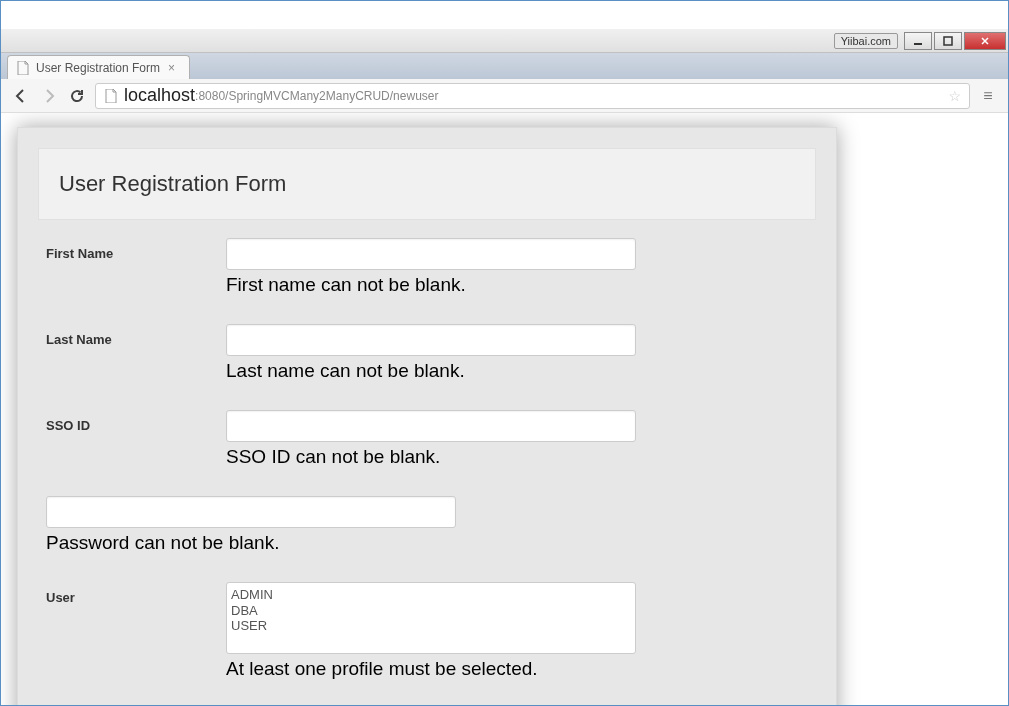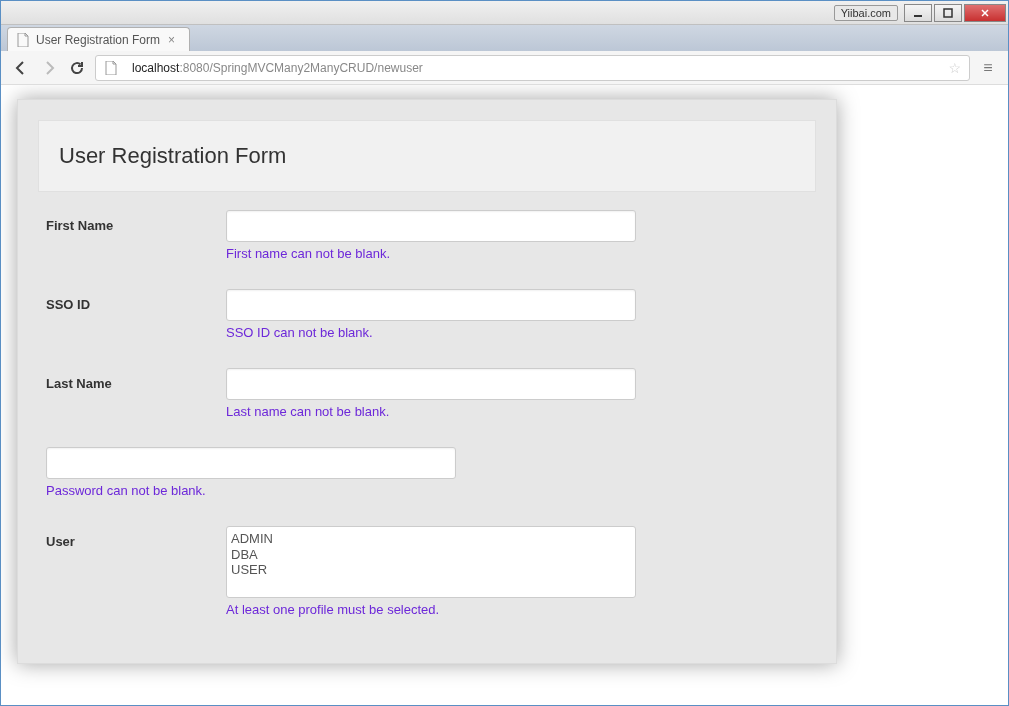--- a/index.html
+++ b/index.html
@@ -10,20 +10,21 @@
       border: 1px solid #5a8fc4;
       position: relative;
       overflow: hidden;
     }
     .win-titlebar {
       height: 24px;
       background: linear-gradient(to bottom, #f0f0f0, #e0e0e0);
       border-bottom: 1px solid #c0c0c0;
       display: flex; justify-content: flex-end; align-items: center;
       padding: 0 2px;
+      margin-top: 28px;
     }
     .win-tag {
       background: #e8e8e8; border: 1px solid #999;
       padding: 1px 6px; font-size: 11px; color: #333; margin-right: 4px;
       border-radius: 2px;
     }
     .win-btn {
       width: 28px; height: 18px;
       border: 1px solid #888;
       display: inline-flex; align-items: center; justify-content: center;
@@ -62,21 +63,21 @@
       display: inline-flex; align-items: center; justify-content: center;
       color: #555; cursor: pointer; font-size: 16px;
     }
     .nav-icon.disabled { color: #bbb; cursor: default; }
     .url-bar {
       flex: 1; height: 26px;
       border: 1px solid #ccc; border-radius: 3px;
       background: #fff;
       display: flex; align-items: center; padding: 0 8px;
     }
-    .url-bar .hostname { color: #222; font-size: 12px; margin-left: 8px; }
+    .url-bar .hostname { color: #222; font-size: 18px; }
     .url-bar .rest { color: #888; font-size: 12px; }
     .star { color: #ccc; font-size: 14px; margin-left: auto; cursor: pointer; }
     .menu-btn { width: 20px; color: #777; cursor: pointer; text-align: center; font-size: 16px;}
     .content-area {
       width: 100%; height: calc(100% - 84px);
       background: #fff;
       overflow: auto;
       padding: 0;
     }
     .card {
@@ -122,22 +123,22 @@
     .form-select {
       width: 100%; height: 72px;
       border: 1px solid #ccc;
       border-radius: 3px;
       padding: 4px;
       font-size: 13px;
       background: #fff;
       color: #555;
     }
     .error-msg {
-      color: #6d28d9;
-      font-size: 13px;
+      color: #000000;
+      font-size: 19px;
       margin-top: 4px;
     }
   </style>
 </head>
 <body>
 
 <div class="browser-window">
 
   <div class="win-titlebar">
     <span class="win-tag">Yiibai.com</span>
@@ -211,32 +212,32 @@
 
       <div class="form-row">
         <div class="form-label">First Name</div>
         <div class="form-control-wrap">
           <input class="form-control" type="text" value="" style="">
           <div class="error-msg">First name can not be blank.</div>
         </div>
       </div>
 
       <div class="form-row">
+        <div class="form-label">Last Name</div>
+        <div class="form-control-wrap">
+          <input class="form-control" type="text" value="" style="">
+          <div class="error-msg">Last name can not be blank.</div>
+        </div>
+      </div>
+
+      <div class="form-row">
         <div class="form-label">SSO ID</div>
         <div class="form-control-wrap">
           <input class="form-control" type="text" value="" style="">
           <div class="error-msg">SSO ID can not be blank.</div>
-        </div>
-      </div>
-
-      <div class="form-row">
-        <div class="form-label">Last Name</div>
-        <div class="form-control-wrap">
-          <input class="form-control" type="text" value="" style="">
-          <div class="error-msg">Last name can not be blank.</div>
         </div>
       </div>
 
       <div class="form-row">
         <div class="form-control-wrap">
           <input class="form-control" type="password" value="" style="">
           <div class="error-msg">Password can not be blank.</div>
         </div>
       </div>
 

